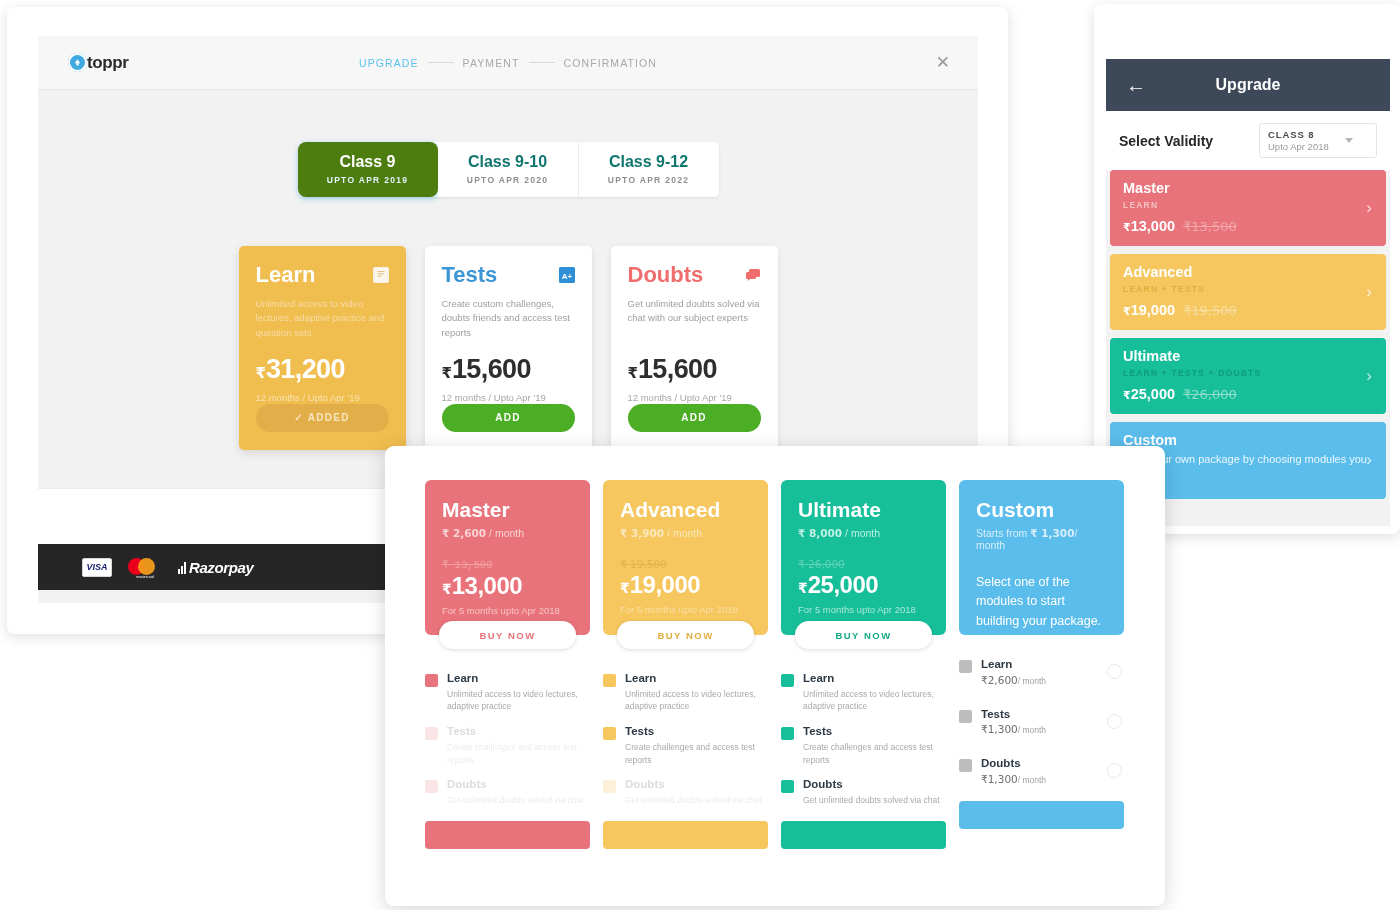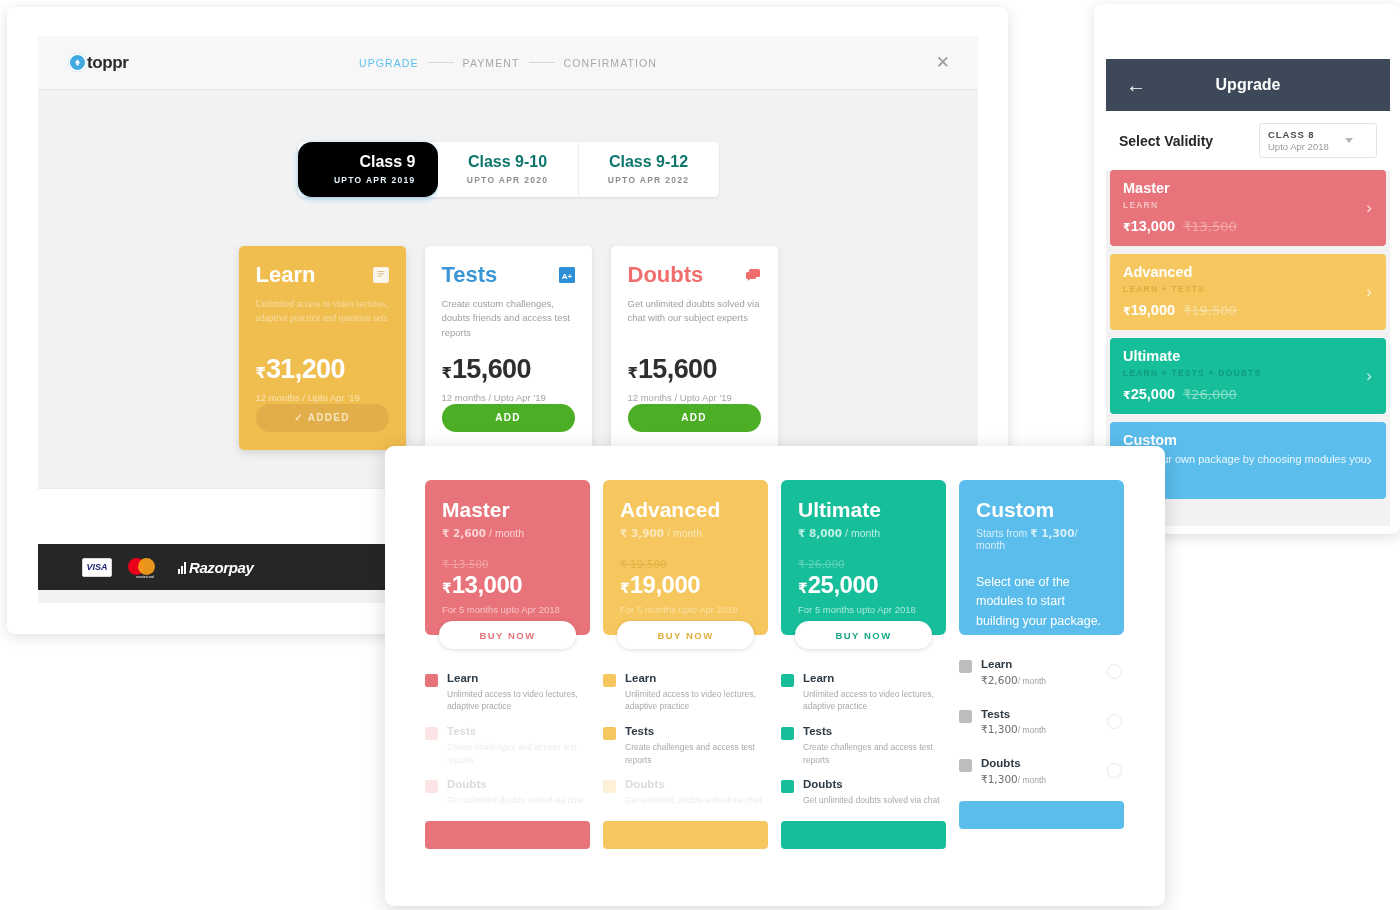--- a/index.html
+++ b/index.html
@@ -56,23 +56,22 @@
     display:flex;background:#fff;border-radius:5px;
     box-shadow:0 1px 3px rgba(0,0,0,0.10);
   }
   .ctab{
     padding:11px 22px 12px;text-align:center;min-width:96px;
     border-right:1px solid #ececec;background:#fff;cursor:pointer;
   }
   .ctab:last-child{border-right:none;border-radius:0 5px 5px 0;}
   .ctab:first-child{border-radius:5px 0 0 5px;}
   .ctab.sel{
-    background:#000000;border-right:none;border-radius:14px;
+    background:#4d7c0f;border-right:none;border-radius:8px;
     box-shadow:0 2px 6px rgba(82,185,234,0.45);
-    text-align:right;
   }
   .ctab-name{font-size:16px;font-weight:bold;color:#0f766e;line-height:1.1;}
   .ctab.sel .ctab-name{color:#fff;}
   .ctab-sub{font-size:8.5px;letter-spacing:1.3px;color:#8e8e8e;font-weight:bold;margin-top:4px;}
   .ctab.sel .ctab-sub{color:#e4f4fd;}
 
   
   #product-cards{
     display:flex;justify-content:center;gap:19px;margin-top:49px;
   }
@@ -82,21 +81,21 @@
     box-sizing:border-box;position:relative;
   }
   .pcard.learn{background:#f0bd4f;box-shadow:0 3px 10px rgba(0,0,0,0.12);}
   .pcard-top{display:flex;align-items:flex-start;justify-content:space-between;}
   .pcard-title{font-size:22px;font-weight:bold;line-height:1;}
   .learn .pcard-title{color:#fff;}
   .tests .pcard-title{color:#3b96d6;}
   .doubts .pcard-title{color:#ef6d6d;}
   .pc-icon{width:16px;height:16px;border-radius:2px;display:block;margin-top:3px;}
   .pcard-desc{font-size:9.5px;line-height:1.55;margin-top:11px;color:#9e9e9e;}
-  .learn .pcard-desc{color:#f6dda6;font-family:Liberation Serif, serif;}
+  .learn .pcard-desc{color:#f6dda6;}
   .pcard-price{position:absolute;left:17px;top:108px;display:flex;align-items:baseline;}
   .pcard-price .cur{font-size:15px;font-weight:bold;}
   .pcard-price .amt{font-size:27px;font-weight:bold;letter-spacing:-0.6px;}
   .learn .pcard-price{color:#fff;}
   .tests .pcard-price,.doubts .pcard-price{color:#2e2e2e;}
   .pcard-term{position:absolute;left:17px;top:146px;font-size:9.5px;color:#a5a5a5;}
   .learn .pcard-term{color:#f8e3b0;}
   .pcard-btn{
     position:absolute;left:17px;right:17px;bottom:18px;height:28px;
     border-radius:14px;display:flex;align-items:center;justify-content:center;
@@ -432,21 +431,21 @@
 <div id="overlay">
   <div id="ov-cols">
 
     <div class="ov-col">
       <div class="ov-card" style="background:#e8737a;">
         <div class="ov-name">Master</div>
         <div class="ov-permonth" style="color:#f9d3d5;">
           <b class="rupee">₹ 2,600</b>
           <span>/ month</span>
         </div>
-        <div class="ov-was rupee" style="color:#f2a2a6;">₹ 13,500</div>
+        <div class="ov-was rupee" style="color:#f2a2a6;font-family:Liberation Mono, monospace;">₹ 13,500</div>
         <div class="ov-now">
           <span class="c rupee">₹</span>
           <span class="a">13,000</span>
         </div>
         <div class="ov-term" style="color:#f7c3c6;">For 5 months upto Apr 2018</div>
         <div class="ov-buy" style="color:#e8737a;">BUY NOW</div>
       </div>
       <div class="ov-feats">
         <div class="feat">
           <span class="feat-ic" style="background:#e8737a;"></span>

